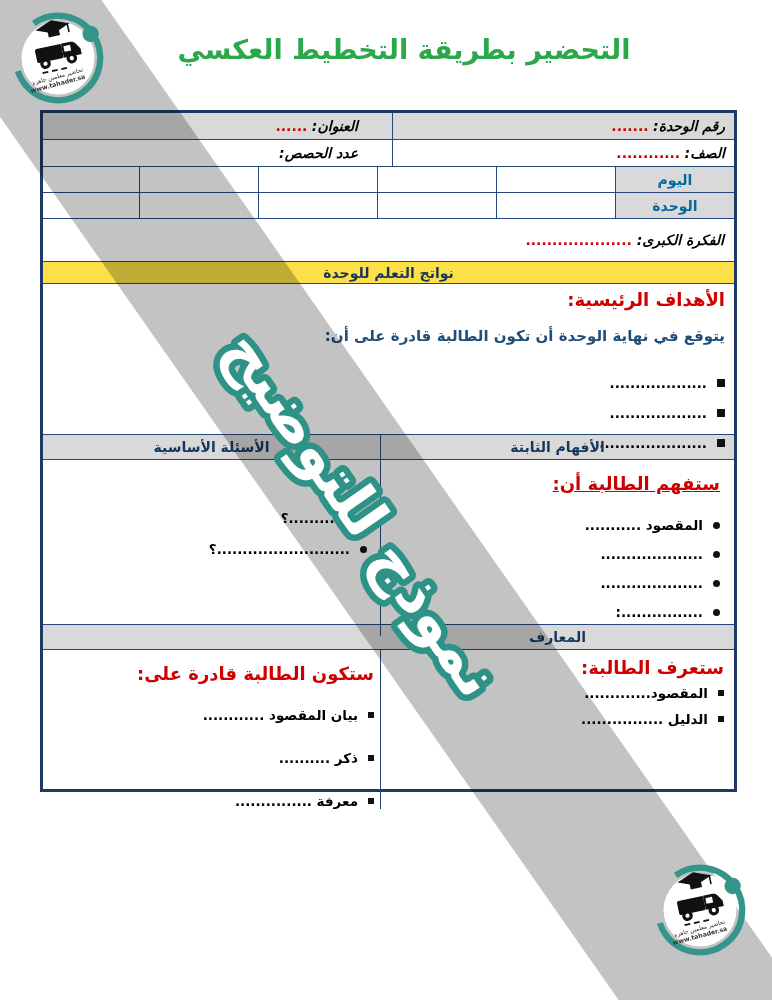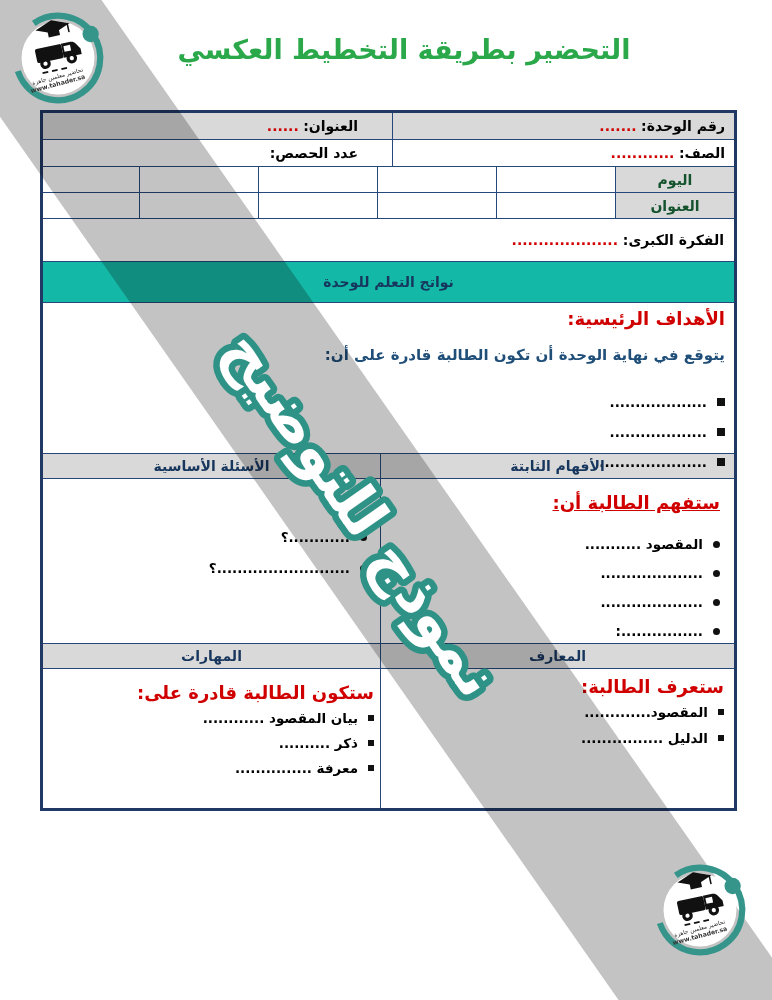--- a/index.html
+++ b/index.html
@@ -25,24 +25,24 @@
   .tbl{position:absolute;left:40px;top:110px;width:697px;box-sizing:border-box;
        border:3px solid #1f3864;z-index:1;font-size:14px;color:#000;background:transparent;}
   .row{display:grid;border-bottom:1px solid #26477a;box-sizing:border-box;}
   .row:last-child{border-bottom:none;}
   .gray{background:#d9d9d9;}
   .r-split{grid-template-columns:341px 1fr;height:27px;}
   .r-days{grid-template-columns:118px 119px 119px 119px 119px 1fr;height:26px;}
   .cell{display:flex;align-items:center;padding:0 9px;box-sizing:border-box;min-width:0;}
   .cell + .cell{border-inline-start:1px solid #26477a;}
   .cell.far{padding-inline-start:34px;justify-content:flex-start;}
-  .lblcell{background:#d9d9d9;justify-content:center;color:#14532d;font-weight:bold;}
+  .lblcell{background:#d9d9d9;justify-content:center;color:#0369a1;font-weight:bold;}
   .r-big{height:42px;display:flex;align-items:center;padding:0 10px;font-weight:bold;}
-  .r-hdr{height:40px;display:flex;align-items:center;justify-content:center;
-         background:#14b8a6;color:#17365d;font-weight:bold;text-align:center;}
+  .r-hdr{height:21px;display:flex;align-items:center;justify-content:center;
+         background:#fde047;color:#17365d;font-weight:bold;text-align:center;}
   .r-2col{grid-template-columns:353px 1fr;height:25px;background:#d9d9d9;}
   .r-2col .cell{justify-content:center;color:#17365d;font-weight:bold;padding:0;}
   .sect{grid-template-columns:353px 1fr;}
   .sect .col{box-sizing:border-box;min-width:0;}
   .sect .col + .col{border-inline-start:1px solid #26477a;}
   .goals{height:151px;}
   .mid{height:165px;}
   .bot{height:139px;}
 
   .pad-goals{padding:5px 9px 0;}
@@ -57,23 +57,23 @@
   .mk.sq2{width:6px;height:6px;}
 
   .goals-items{margin-top:30px;gap:14px;padding-inline-start:0;padding-inline-end:5px;}
   .mid-right{padding:13px 14px 16px;}
   .mid-right .items{margin-top:23px;gap:13px;}
   .mid-left{padding:50px 13px 0;}
   .mid-left .items{gap:15px;}
   .bot-right{padding:7px 10px 0;}
   .bot-right .items{margin-top:7px;gap:10px;}
   .bot-left{padding:13px 6px 0;}
-  .bot-left .items{margin-top:7px;gap:9px;padding-inline-end:6px;}
-
-  .lab{font-weight:bold;color:#000;}
+  .bot-left .items{margin-top:23px;gap:27px;padding-inline-end:6px;}
+
+  .lab{font-weight:bold;color:#000;font-style:italic;}
   .val{font-weight:bold;color:#d00000;}
 </style>
 </head>
 <body>
 
 <div class="sheet">
 
   <div class="page-title">التحضير بطريقة التخطيط العكسي</div>
 
   <div class="tbl">
@@ -102,21 +102,21 @@
     <div class="row r-days">
       <div class="cell lblcell">اليوم</div>
       <div class="cell"></div>
       <div class="cell"></div>
       <div class="cell"></div>
       <div class="cell"></div>
       <div class="cell"></div>
     </div>
 
     <div class="row r-days">
-      <div class="cell lblcell">العنوان</div>
+      <div class="cell lblcell">الوحدة</div>
       <div class="cell"></div>
       <div class="cell"></div>
       <div class="cell"></div>
       <div class="cell"></div>
       <div class="cell"></div>
     </div>
 
     <div class="row">
       <div class="r-big">
         <span class="lab">الفكرة الكبرى:</span>&nbsp;
@@ -185,21 +185,20 @@
           <div class="item">
               <span class="mk dot"></span>
               <span>..........................؟</span>
             </div>
         </div>
       </div>
     </div>
 
     <div class="row r-2col">
       <div class="cell">المعارف</div>
-      <div class="cell">المهارات</div>
     </div>
 
     <div class="row sect bot">
       <div class="col bot-right">
         <div class="red-title">ستعرف الطالبة:</div>
         <div class="items">
           <div class="item">
               <span class="mk sq2"></span>
               <span>المقصود.............</span>
             </div>

